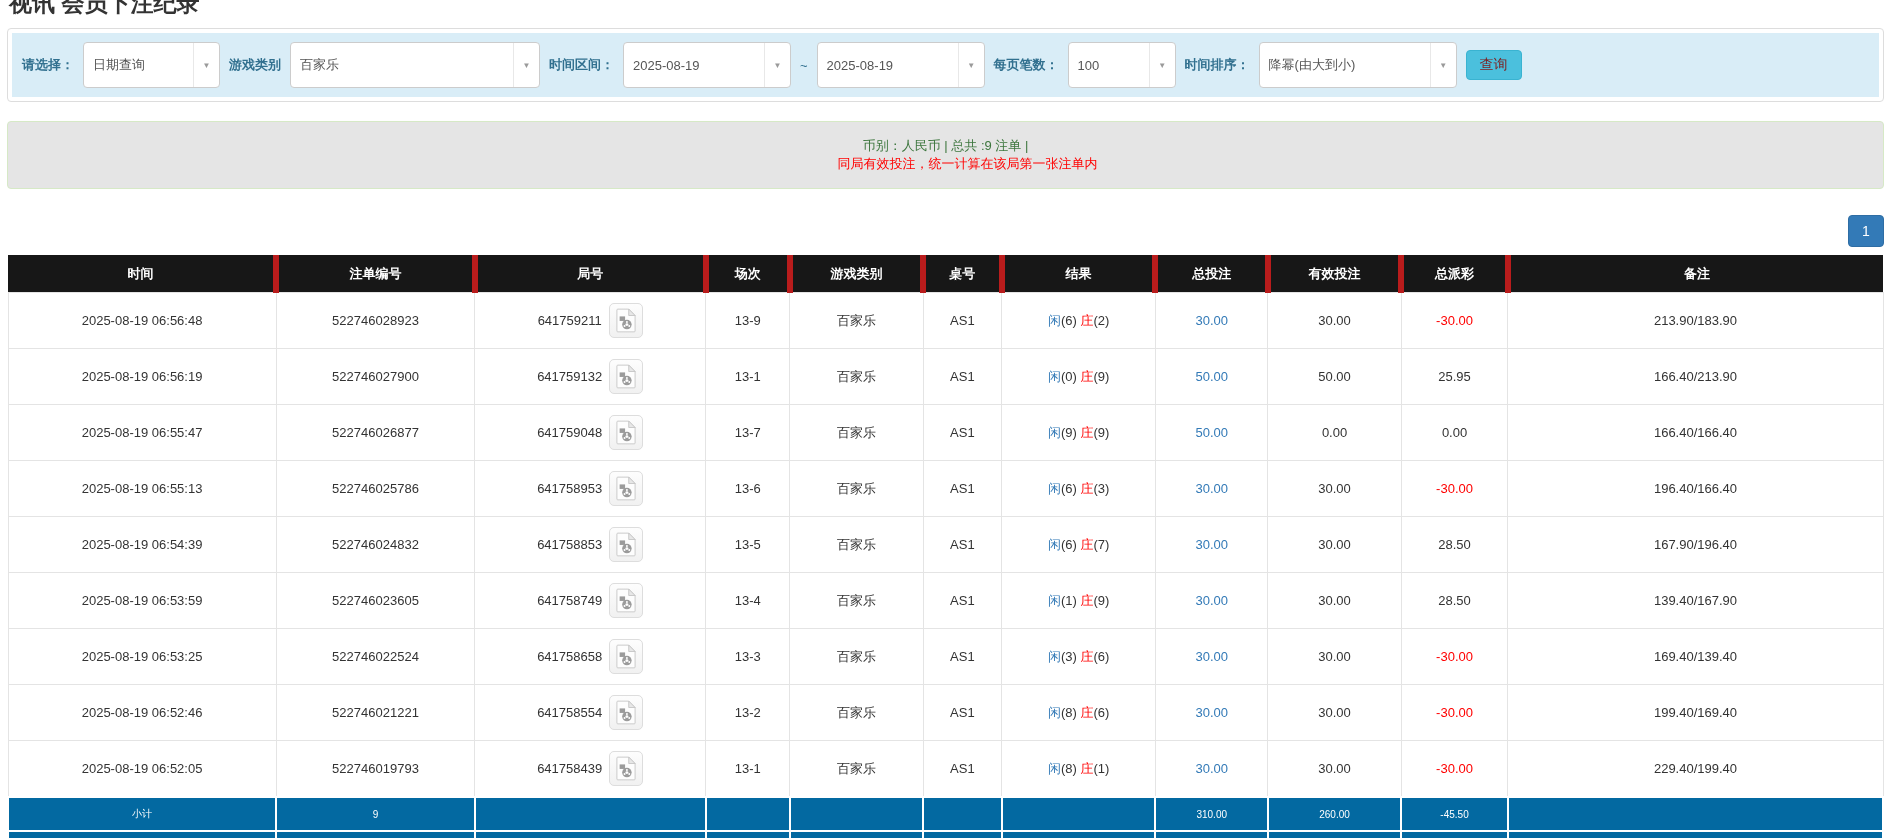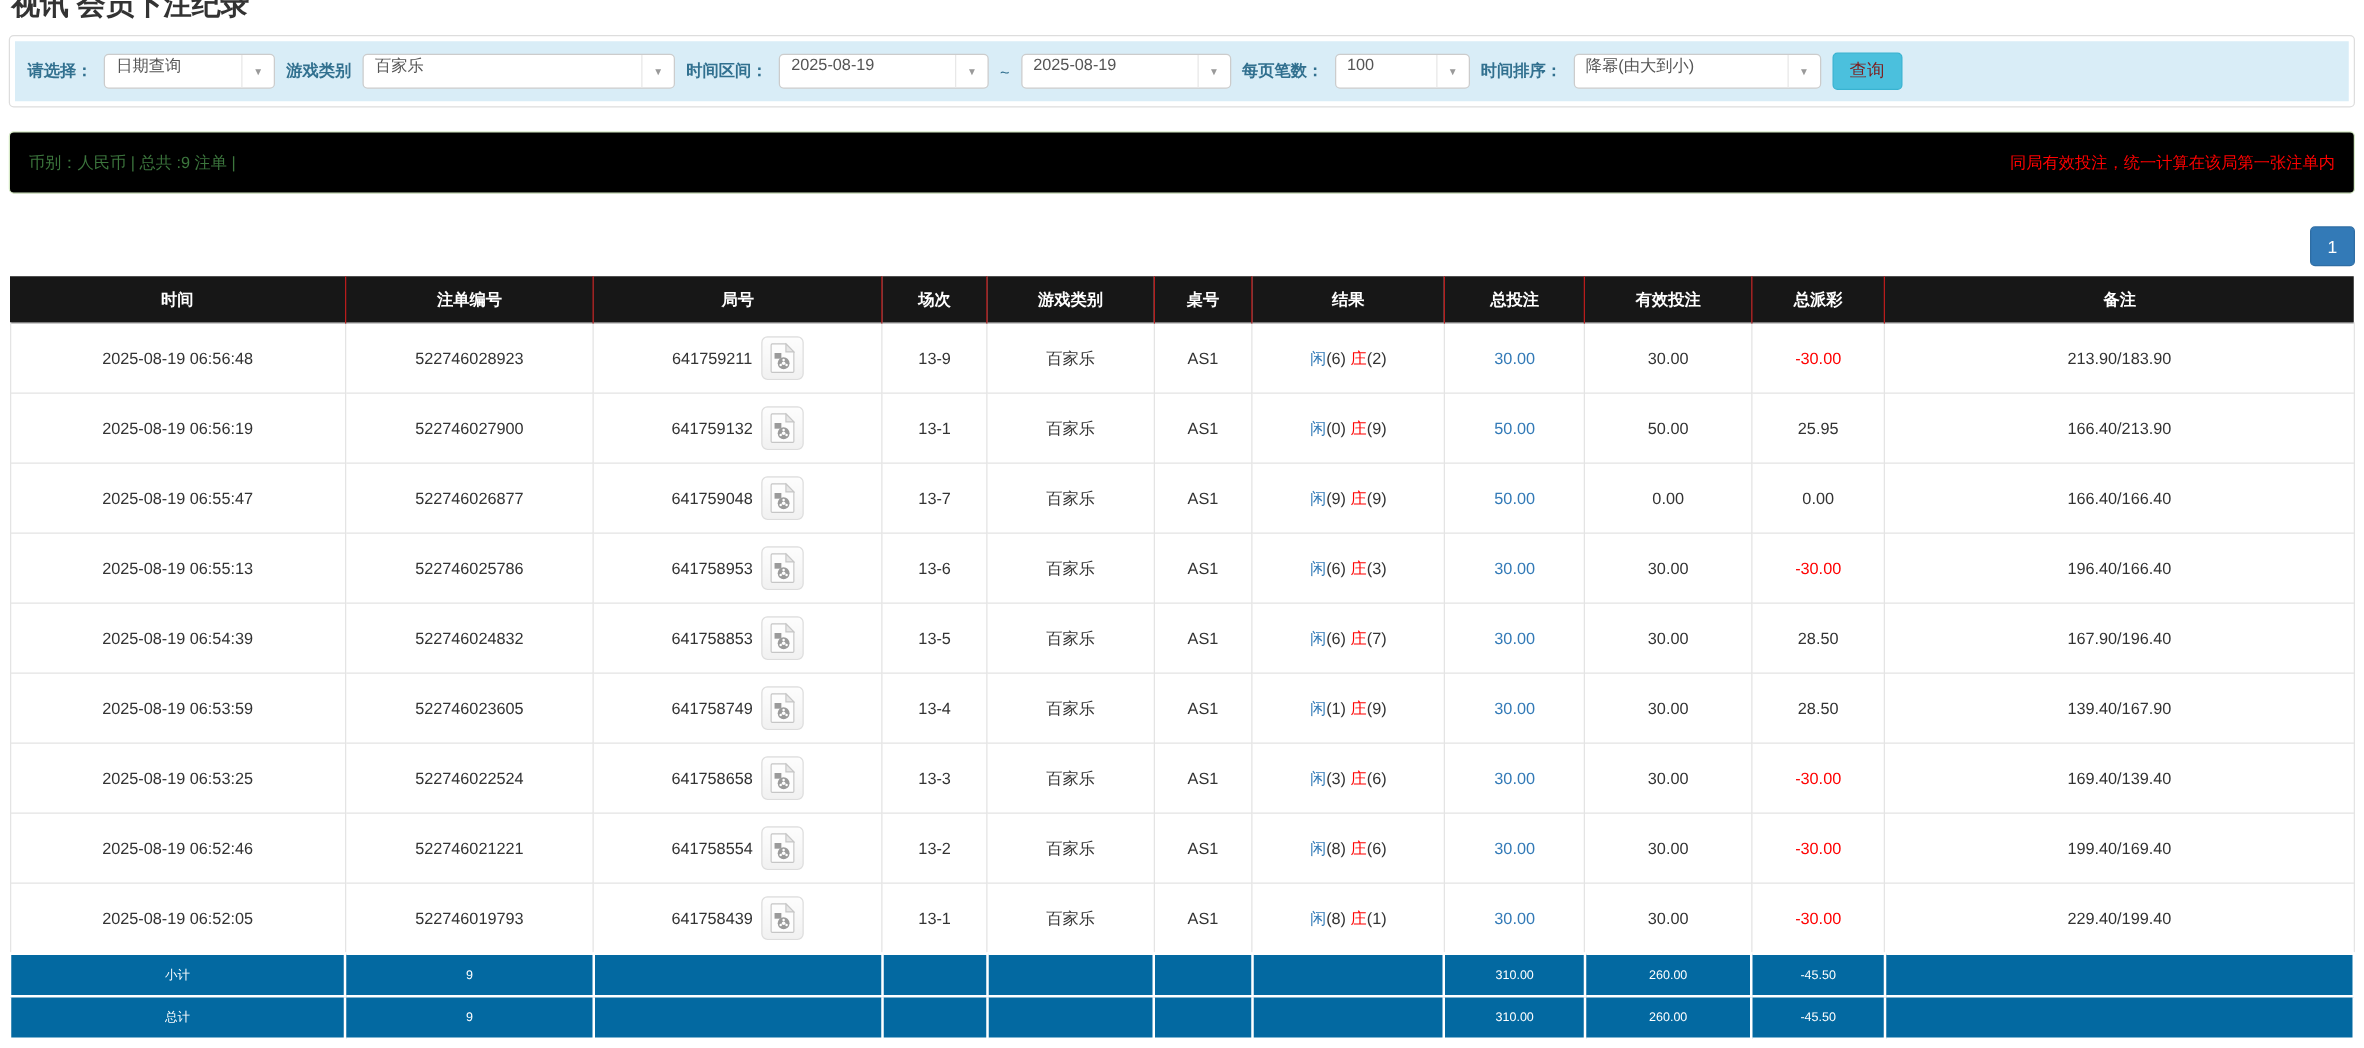--- a/index.html
+++ b/index.html
@@ -6,38 +6,38 @@
   body { padding:0 7px; overflow-x:hidden; }
 
   
   .page-title { font-size:23px; font-weight:bold; color:#333; margin:-12px 0 9px 2px; white-space:nowrap; }
 
   
   .filter-panel { border:1px solid #ddd; border-radius:4px; background:#fff; padding:4px; }
   .filter-bar { background:#d9edf7; padding:9px 10px; display:flex; align-items:center; gap:9px; }
   .flabel { color:#31708f; font-weight:bold; font-size:13px; white-space:nowrap; }
   .tilde { color:#31708f; font-size:13px; }
-  .sel { background:#fff; border:1px solid #ccc; border-radius:4px; height:28px; display:inline-flex; font-size:13px; color:#555; cursor:pointer; box-sizing:border-box;gap:16px; }
+  .sel { background:#fff; border:1px solid #ccc; border-radius:4px; height:46px; display:inline-flex; align-items:center; font-size:13px; color:#555; cursor:pointer; box-sizing:border-box;gap:16px; }
   .sel .txt { padding:0 9px; flex:1; white-space:nowrap; overflow:hidden; }
   .sel .arrow { width:25px; align-self:stretch; display:flex; align-items:center; justify-content:center; color:#9a9a9a; font-size:8px; border-left:1px solid #e8e8e8; }
   .w-querytype{width:137px} .w-game{width:250px} .w-date{width:168px} .w-pagesize{width:108px} .w-sort{width:198px}
   .btn-query { background:#4bc0dd; border:1px solid #39b3d1; color:#7f1d1d; height:30px; padding:0 13px; border-radius:4px; font-size:14px; cursor:pointer; white-space:nowrap; }
 
   
-  .alert-bar { margin-top:19px; background:#000000; border:1px solid #d6e9c6; border-radius:4px; padding:15px; display:flex; justify-content:space-between; align-items:center; font-size:13px; }
+  .alert-bar { margin-top:19px; background:#e5e5e5; border:1px solid #d6e9c6; border-radius:4px; padding:15px; display:flex; justify-content:space-between; align-items:center; font-size:13px;flex-direction:column; }
   .alert-left { color:#3c763d; }
   .alert-right { color:#ff0000;margin-left:44px; }
 
   
   .pagination-row { display:flex; justify-content:flex-end; margin:26px 0 8px; }
   .page-btn { background:#337ab7; border:1px solid #2e6da4; color:#fff; min-width:36px; height:32px; border-radius:4px; display:flex; align-items:center; justify-content:center; font-size:14px; cursor:pointer; box-sizing:border-box; }
 
   
   table { width:100%; border-collapse:collapse; font-size:13px; color:#333; table-layout:fixed; }
-  thead th { background:#171717; color:#fff; font-weight:bold; height:35px; border-right:1px solid #b91c1c; font-size:13px; }
+  thead th { background:#171717; color:#fff; font-weight:bold; height:35px; border-right:6px solid #b91c1c; font-size:13px; }
   thead th:last-child { border-right:none; }
   tbody td { text-align:center; height:53px; border:1px solid #e4e4e4; background:#fff; word-wrap:break-word; }
   .blue { color:#337ab7; }
   .red { color:#ff0000; }
   .round-wrap { display:inline-flex; align-items:center; justify-content:center; }
   .video-btn { display:inline-flex; align-items:center; justify-content:center; margin-left:7px; padding:4px 6px; border:1px solid #ddd; border-radius:5px; background:linear-gradient(#fdfdfd,#f1f1f1); cursor:pointer; }
   tr.sum-row td { background:#0369a1; color:#fff; height:30px; border:2px solid #fff; font-size:10px; }
 </style>
 </head>
 <body>

